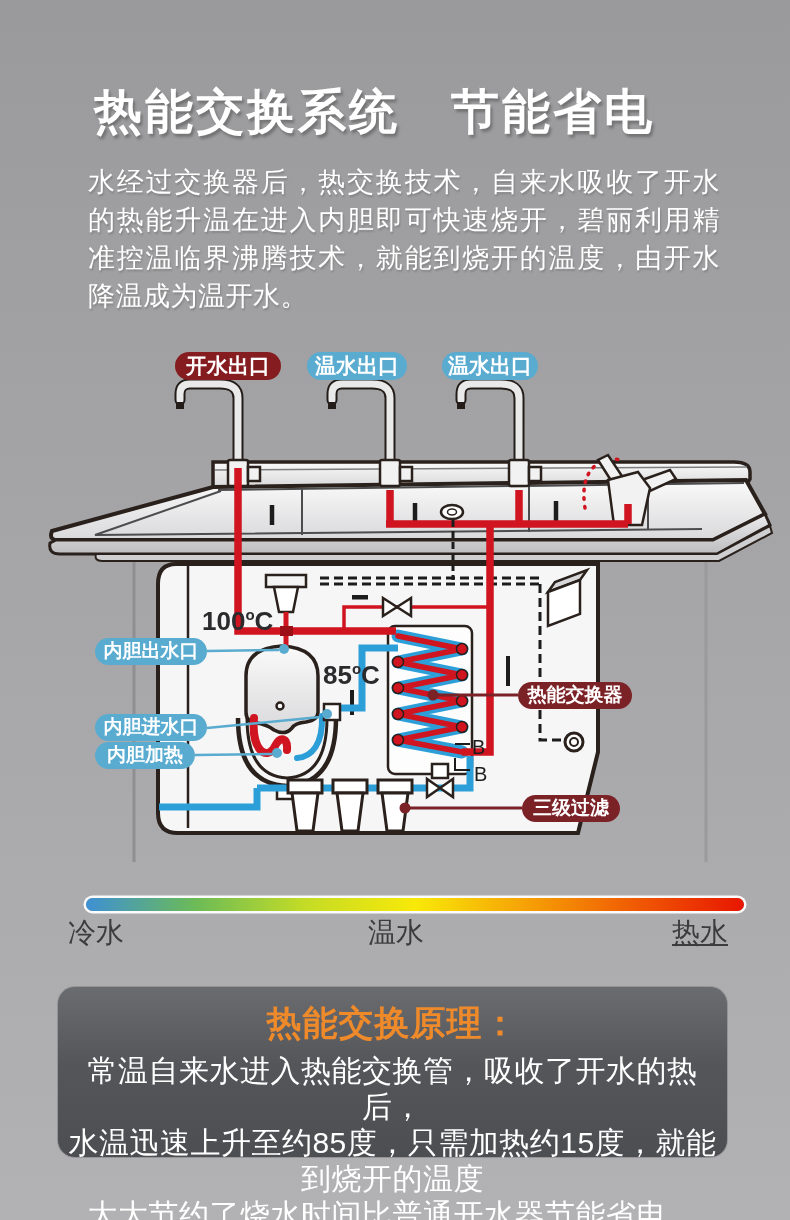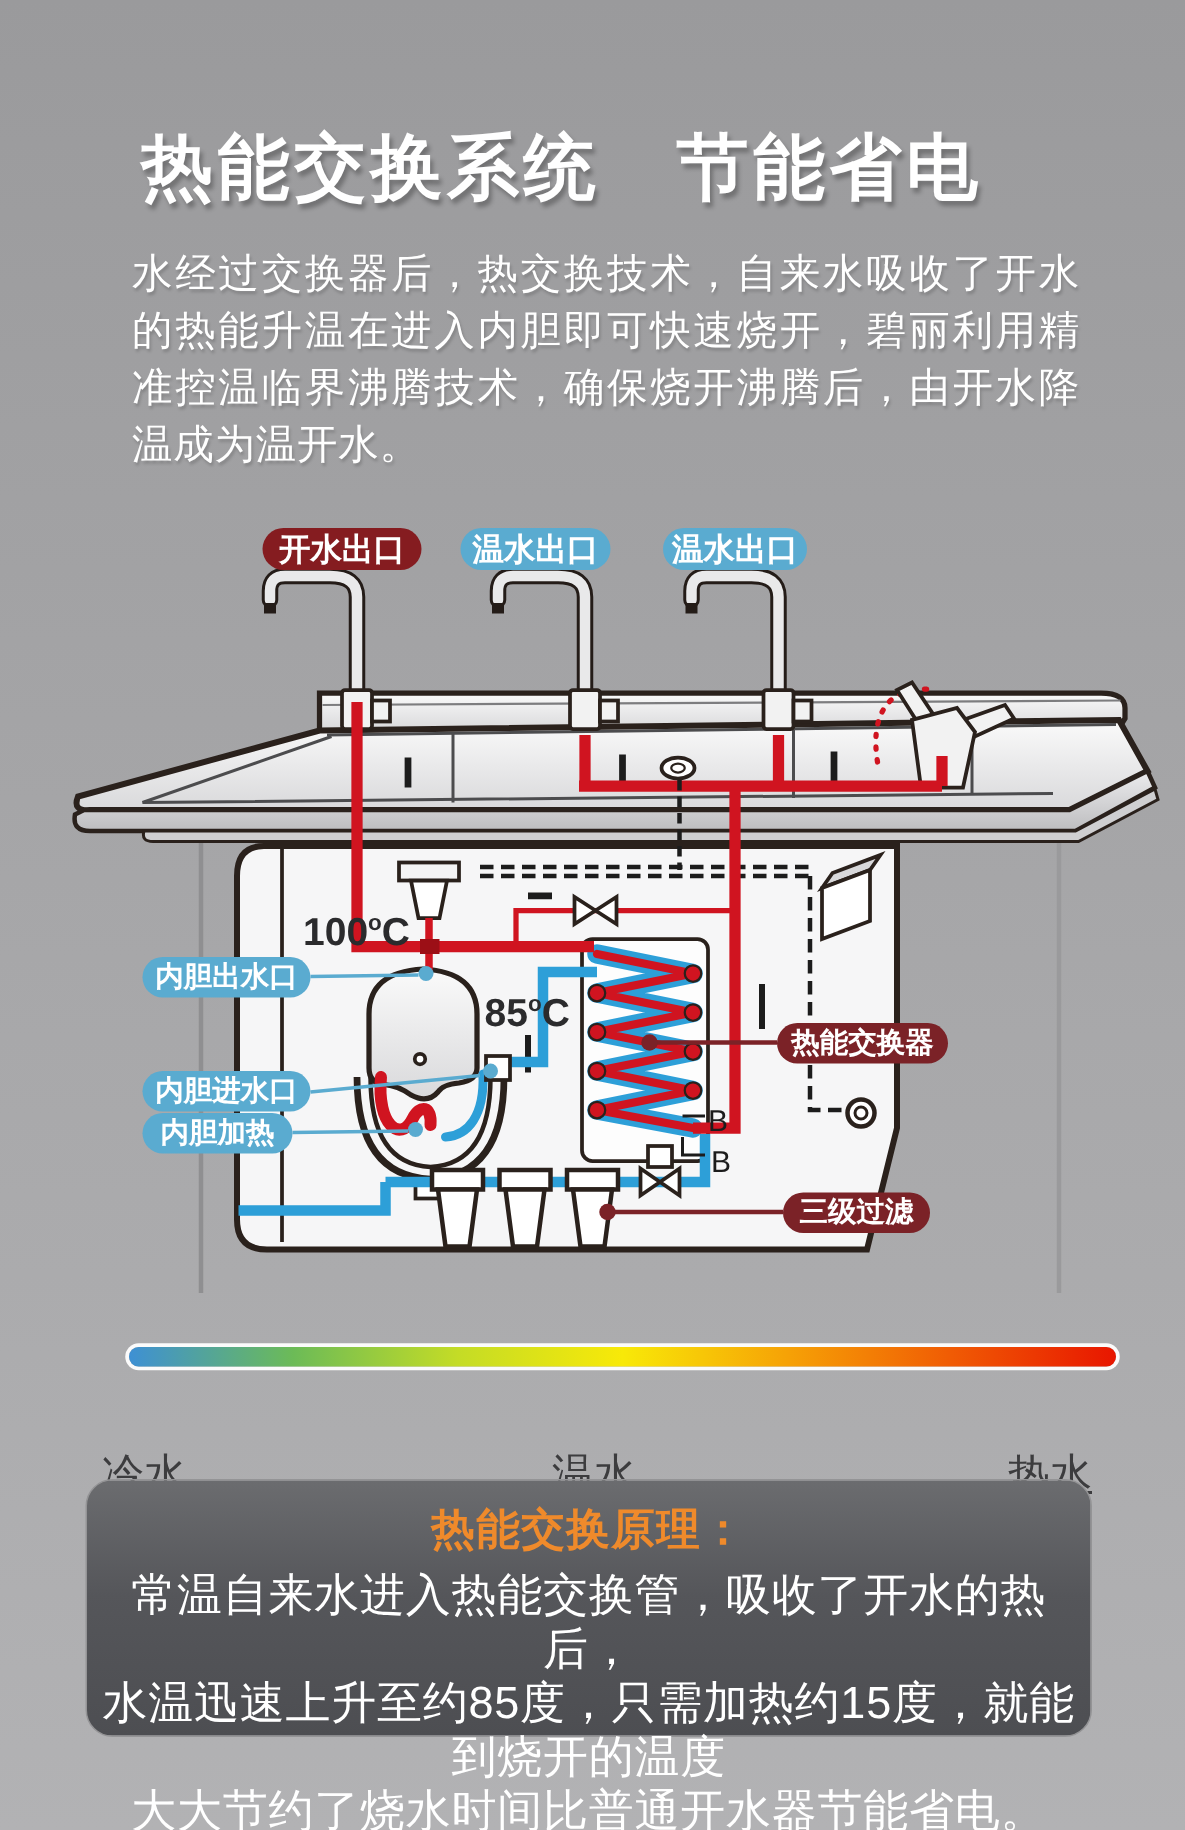--- a/index.html
+++ b/index.html
@@ -8,36 +8,36 @@
         font-family:"Liberation Sans",sans-serif;}
   .title{position:absolute;left:94px;top:80px;width:660px;margin:0;
          font-size:48px;font-weight:bold;color:#ffffff;letter-spacing:3px;
          text-shadow:2px 3px 3px rgba(0,0,0,.28);white-space:nowrap;}
   .intro{position:absolute;left:88px;top:163px;width:632px;margin:0;
          font-size:27px;line-height:38px;color:#ffffff;letter-spacing:.5px;
          text-shadow:1px 2px 2px rgba(0,0,0,.18);text-align:justify;}
   .diagram{position:absolute;left:0;top:340px;width:790px;height:545px;}
   .scalebar{position:absolute;left:86px;top:898px;width:658px;height:13px;border-radius:7px;
             box-shadow:0 0 0 2.5px rgba(255,255,255,.95);}
-  .scale-label{position:absolute;top:964px;font-size:28px;color:#3c3c3e;}
+  .scale-label{position:absolute;top:914px;font-size:28px;color:#3c3c3e;}
   .lbl-cold{left:68px;} .lbl-warm{left:368px;} .lbl-hot{left:672px;text-decoration:underline;}
   .panel{position:absolute;left:57px;top:986px;width:671px;height:172px;border-radius:18px;
          background:linear-gradient(180deg,#6b6c6f 0%,#55565a 45%,#4d4e52 100%);
          border:1px solid #94949六;border:1px solid #949496;box-sizing:border-box;text-align:center;}
-  .panel-title{margin:13px 0 6px 0;font-size:29px;font-weight:bold;letter-spacing:1px;}
+  .panel-title{margin:13px 0 6px 0;font-size:35px;font-weight:bold;letter-spacing:1px;}
   .panel-line{margin:0;font-size:30px;line-height:36px;color:#ffffff;letter-spacing:.5px;}
   svg text{font-family:"Liberation Sans",sans-serif;}
 </style>
 </head>
 <body>
 
 <div class="page">
 
   <h1 class="title">热能交换系统　节能省电</h1>
-  <p class="intro">水经过交换器后，热交换技术，自来水吸收了开水的热能升温在进入内胆即可快速烧开，碧丽利用精准控温临界沸腾技术，确保烧开沸腾后，由开水降温成为温开水。</p>
+  <p class="intro">水经过交换器后，热交换技术，自来水吸收了开水的热能升温在进入内胆即可快速烧开，碧丽利用精准控温临界沸腾技术，就能到烧开的温度，由开水降温成为温开水。</p>
 
   <svg class="diagram" viewBox="0 0 790 545">
     <defs>
       <linearGradient id="steel" x1="0" y1="0" x2="0" y2="1">
         <stop offset="0" stop-color="#fafafa"></stop>
           <stop offset="1" stop-color="#d9d9db"></stop>
       </linearGradient>
       <linearGradient id="band" x1="0" y1="0" x2="0" y2="1">
         <stop offset="0" stop-color="#ececee"></stop>
           <stop offset="1" stop-color="#bdbdbf"></stop>

